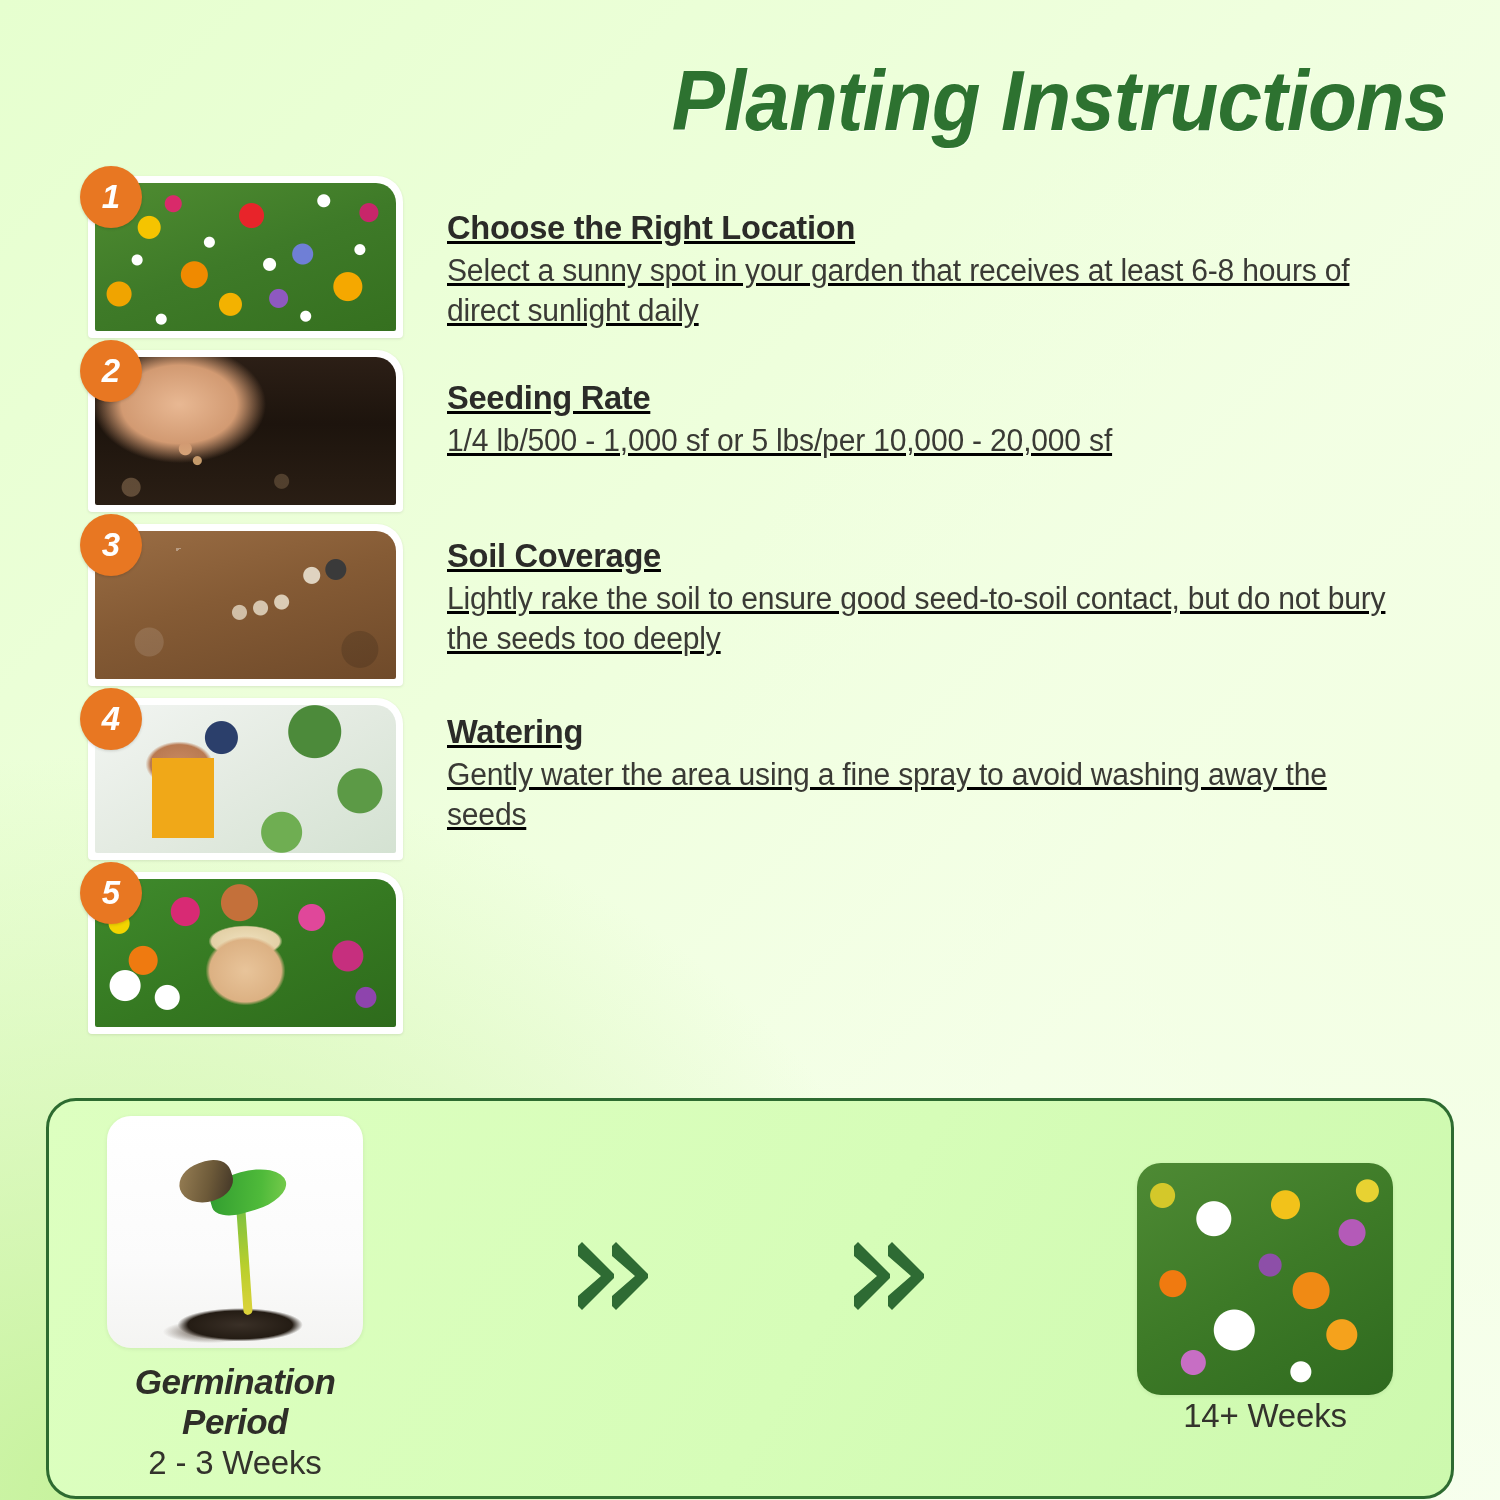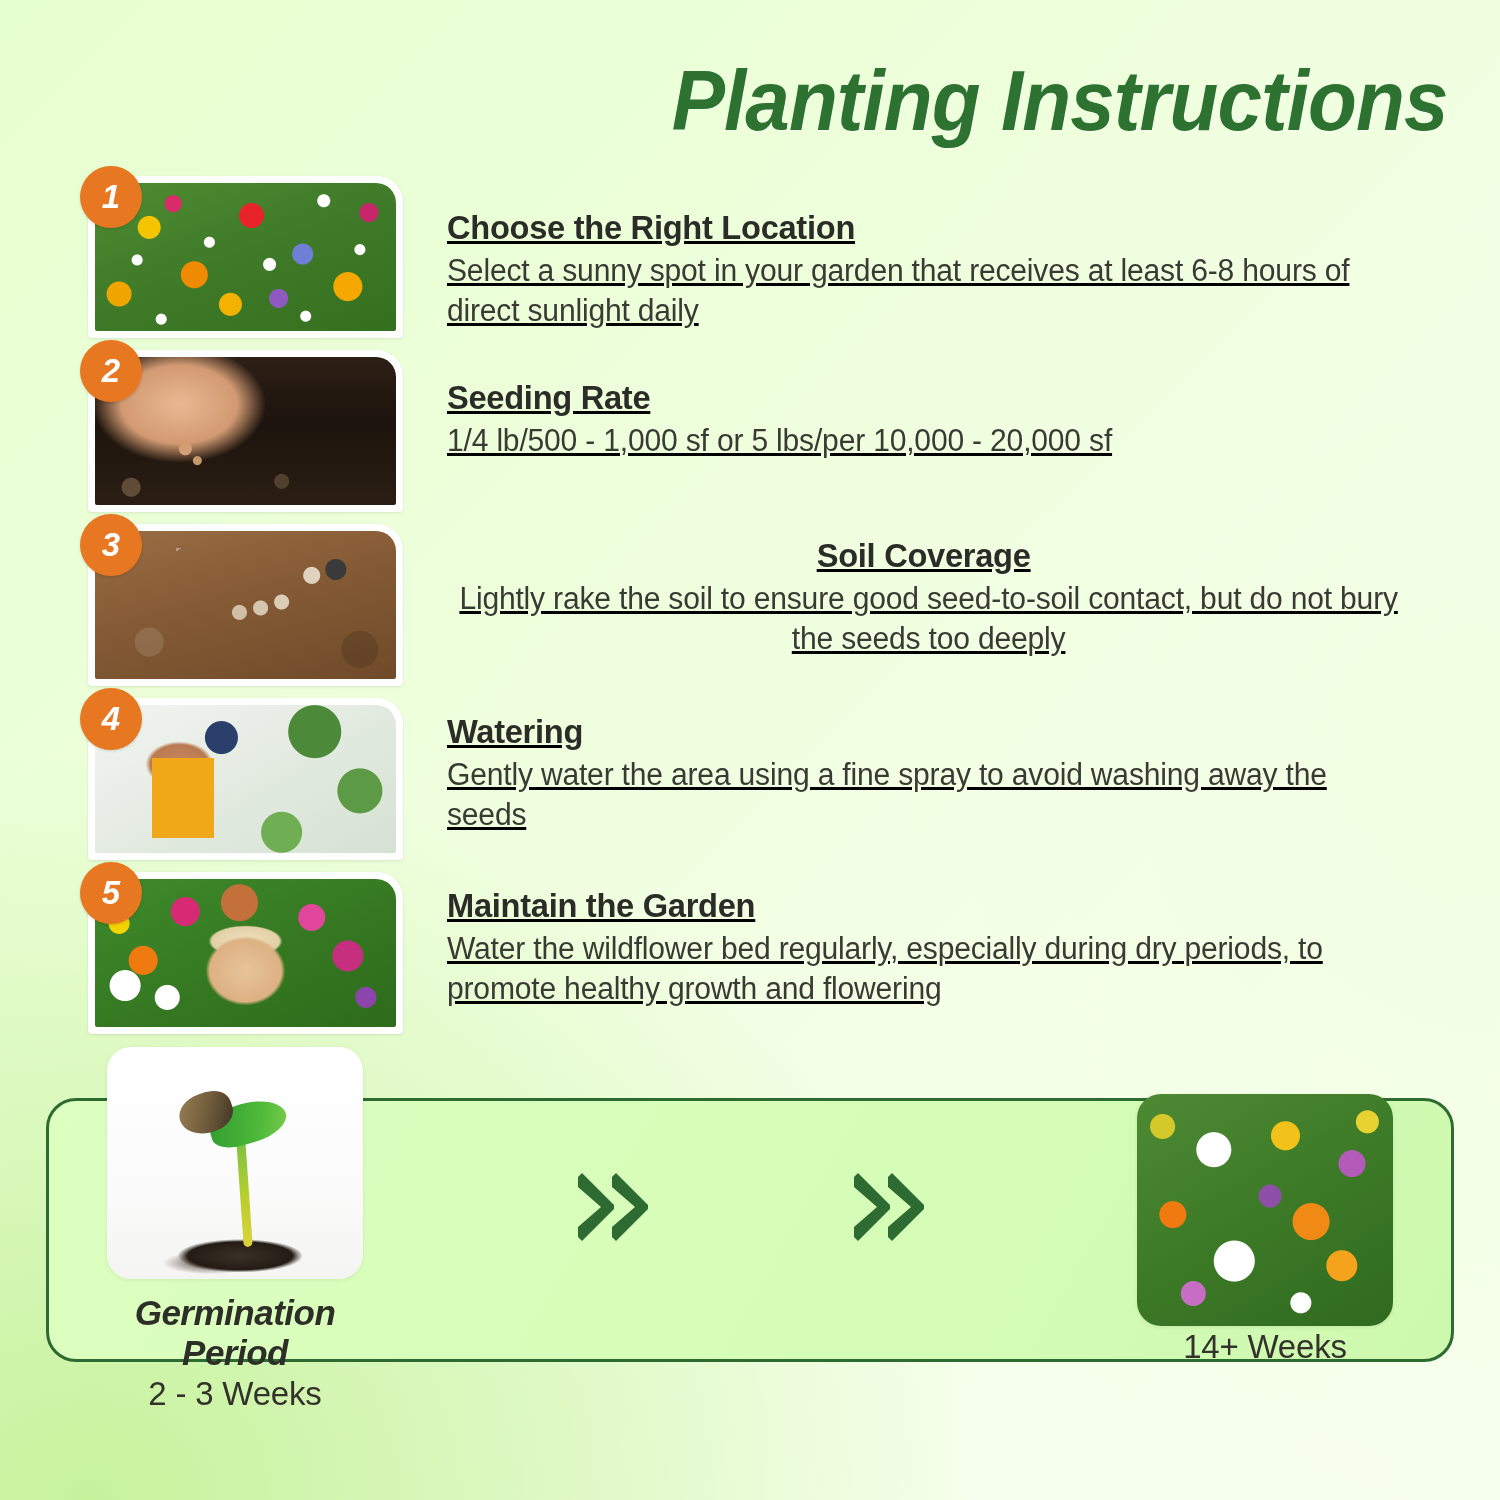--- a/index.html
+++ b/index.html
@@ -83,32 +83,32 @@
     transform-origin:left center;
     max-width:1000px;
   }
 
   
   .s1 { margin-top:0; }
   .s1 .text-col { padding-top:32px; }
   .s2 { margin-top:12px; }
   .s2 .text-col { padding-top:28px; }
   .s3 { margin-top:12px; }
-  .s3 .text-col { padding-top:12px;text-align:center; }
+  .s3 .text-col { padding-top:12px; }
   .s4 { margin-top:12px; }
   .s4 .text-col { padding-top:14px; }
   .s5 { margin-top:12px; }
   .s5 .text-col { padding-top:14px; }
 
   
   .timeline {
     position:absolute;
     left:46px; right:46px;
     top:1098px;
-    height:264px;
+    height:401px;
     border:3px solid #2d6b30;
     border-radius:30px;
     background:linear-gradient(120deg,#ddffc0 0%, #d6fdb8 55%, #cdf9ae 100%);
     display:flex;
     align-items:center;
     justify-content:space-between;
     padding:0 36px;
   }
   .stage { width:300px; text-align:center; }
   .stage-img {
@@ -346,24 +346,20 @@
 
   <div class="step s5">
     <div class="thumb-col">
       <div class="thumb">
         <div class="badge">5</div>
         <div class="thumb-img">
           <div class="ph art-woman"></div>
         </div>
       </div>
     </div>
-    <div class="text-col">
-      <div class="step-title">Maintain the Garden</div>
-      <div class="step-desc">Water the wildflower bed regularly, especially during dry periods, to promote healthy growth and flowering</div>
-    </div>
   </div>
 
 </div>
 
 <div class="timeline">
 
   <div class="stage">
     <div class="stage-img">
       <div class="art-sprout">
         <div class="sprout-stem"></div>

